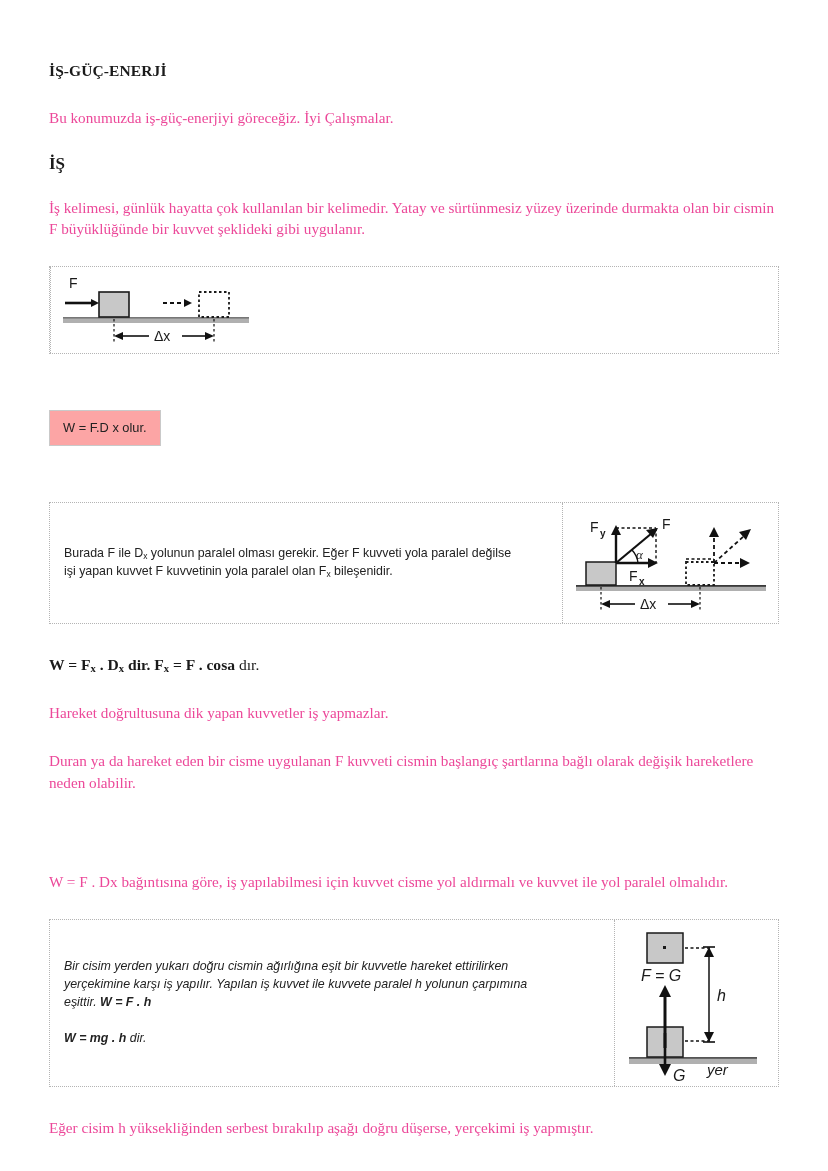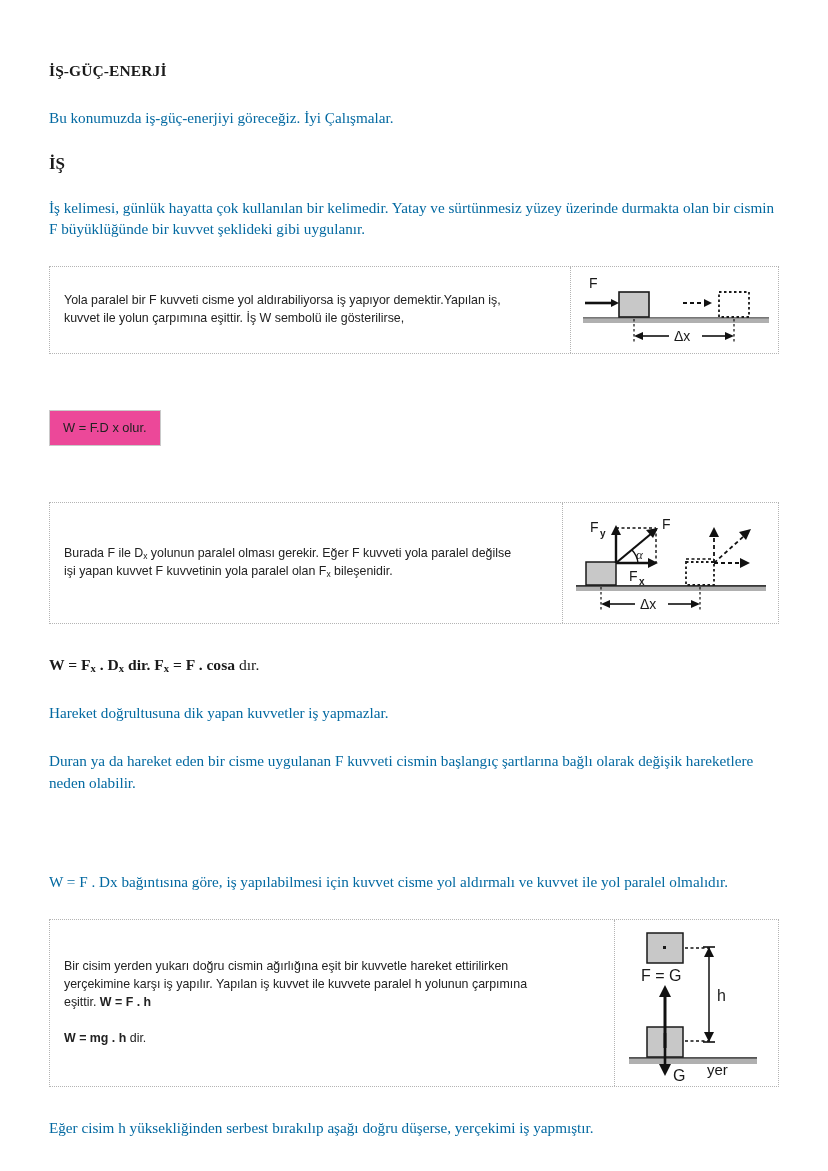--- a/index.html
+++ b/index.html
@@ -40,21 +40,21 @@
     font-weight: bold;
     margin: 0;
     line-height: 1.2;
     color: #1a1a1a;
   }
   p.body-par {
     font-family: "Liberation Serif", serif;
     font-size: 15.2px;
     line-height: 1.42;
     margin: 0;
-    color: #0369a1;
+    color: #ec4899;
   }
   p.formula-par {
     font-family: "Liberation Serif", serif;
     font-size: 15.6px;
     line-height: 1.35;
     margin: 0;
     color: #1a1a1a;
   }
   .bold { font-weight: bold; }
   .reg  { font-weight: normal; text-align: right; }
@@ -99,21 +99,21 @@
 
   
   .solid-box {
     display: inline-block;
     border: 1px solid #c9c9c9;
     box-sizing: border-box;
     padding: 9px 13px 10px 13px;
     font-family: "Liberation Sans", sans-serif;
     font-size: 12.8px;
     color: #222222;
-    background: #ec4899;
+    background: #fca5a5;
   }
 
   
   .fig { display: block; }
 </style>
 </head>
 <body>
 
 <div class="page">
 
@@ -127,26 +127,20 @@
 
   <h2 class="sec-title">İŞ</h2>
 
   <div class="sp-22"></div>
 
   <p class="body-par">İş kelimesi, günlük hayatta çok kullanılan bir kelimedir. Yatay ve sürtünmesiz yüzey üzerinde durmakta olan bir cismin F büyüklüğünde bir kuvvet şeklideki gibi uygulanır.</p>
 
   <div class="sp-26"></div>
 
   <div class="dotted-table" style="height:88px;">
-    <div class="cell-text" style="width:520px;">
-      <p class="box-text">
-        <span>Yola paralel bir F kuvveti cisme yol aldırabiliyorsa iş yapıyor demektir.Yapılan iş,</span><br>
-        <span>kuvvet ile yolun çarpımına eşittir. İş W sembolü ile gösterilirse,</span>
-      </p>
-    </div>
     <div class="cell-fig" style="width:208px;">
       <svg class="fig" width="200" height="80" viewBox="0 0 200 80">
 
         <rect x="8" y="47" width="186" height="6" fill="#b0b0b0"></rect>
         <rect x="8" y="47" width="186" height="1.6" fill="#777777"></rect>
 
         <rect x="44" y="22" width="30" height="25" fill="#c8c8c8" stroke="#1a1a1a" stroke-width="1.6"></rect>
 
         <text x="14" y="18" font-family="Liberation Sans, sans-serif" font-size="14" fill="#1a1a1a">F</text>
 
@@ -248,21 +242,21 @@
 
   <div class="sp-26"></div>
 
   <div class="sp-26"></div>
 
   <div class="sp-26"></div>
   <p class="body-par">W = F . Dx bağıntısına göre, iş yapılabilmesi için kuvvet cisme yol aldırmalı ve kuvvet ile yol paralel olmalıdır.</p>
 
   <div class="sp-26"></div>
 
-  <div class="dotted-table" style="height:168px;">
+  <div class="dotted-table" style="height:168px;font-style:italic;">
     <div class="cell-text" style="width:564px;">
       <p class="box-text">
         <span>Bir cisim yerden yukarı doğru cismin ağırlığına eşit bir kuvvetle hareket ettirilirken</span><br>
         <span>yerçekimine karşı iş yapılır. Yapılan iş kuvvet ile kuvvete paralel h yolunun çarpımına</span><br>
         <span>eşittir. </span><b>W = F . h</b>
         <br><br>
         <b>W = mg . h</b><span> dir.</span>
       </p>
     </div>
     <div class="cell-fig" style="width:164px;align-items:center;">

